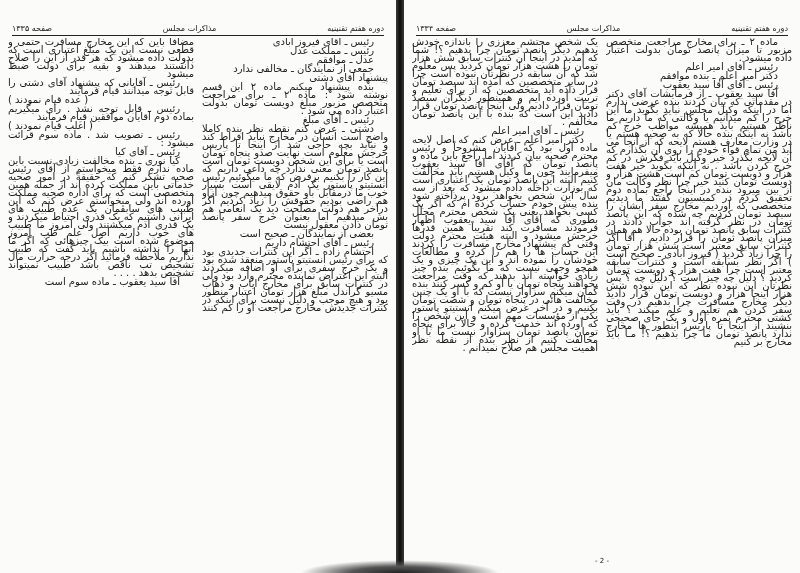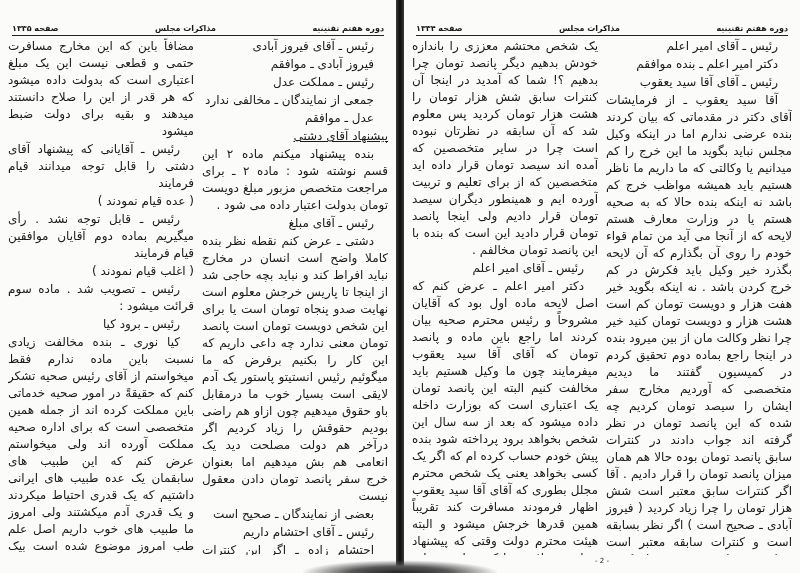--- a/index.html
+++ b/index.html
@@ -27,34 +27,34 @@
   .topband { position:absolute; left:0; top:0; width:800px; height:6px; background:#c9c9c6; }
   .header {
     position:absolute; top:20px; left:12px; right:12px; height:14px;
     display:flex; justify-content:space-between; align-items:flex-end;
     font-size:8px; line-height:10px; white-space:nowrap;
   }
   .header .rule {
     position:absolute; left:0; right:0; top:15px; height:0;
     border-top:1.5px solid #222;
   }
-  .header span { display:block;font-weight:bold; }
+  .header span { display:block; }
   .cols {
     position:absolute; top:38px; left:8px; right:8px; bottom:18px;
     display:flex; flex-direction:row; gap:8px;
   }
   .col {
     flex:1; overflow:hidden;
-    font-size:12px; line-height:17px; text-align:justify;
+    font-size:10px; line-height:8px; text-align:justify;
     direction:rtl;
   }
   .col p { margin:0 0 1px 0; }
-  .col p.center { text-align:right; }
+  .col p.center { text-align:left; }
   .col p.indent { text-indent:14px; }
-  .col p.underline span { text-decoration:underline; }
+  .col p.underline span { }
   .folio {
     position:absolute; bottom:8px; left:0; right:0;
     text-align:center; font-size:7px; direction:ltr;
   }
 </style>
 </head>
 <body>
 
 <div class="spread">
   <div class="topband"></div>
@@ -62,57 +62,57 @@
   <div class="page left">
     <div class="header">
       <span>دوره هفتم تقنینیه</span>
       <span>مذاکرات مجلس</span>
       <span>صفحه ۱۳۳۵</span>
       <div class="rule"></div>
     </div>
     <div class="cols">
       <div class="col">
           <p class="indent"><span>رئیس ـ آقای فیروز آبادی</span></p>
-          <p class="indent"><span>فیروز آبادی ـ موافقم</span></p>
           <p class="indent"><span>رئیس ـ مملکت عدل</span></p>
+          <p class="indent"><span>عدل ـ موافقم</span></p>
           <p class="indent"><span>جمعی از نمایندگان ـ مخالفی ندارد</span></p>
-          <p class="indent"><span>عدل ـ موافقم</span></p>
           <p class="underline"><span>پیشنهاد آقای دشتی</span></p>
           <p class="indent"><span>بنده پیشنهاد میکنم ماده ۲ این قسم نوشته شود : ماده ۲ ـ برای مراجعت متخصص مزبور مبلغ دویست تومان بدولت اعتبار داده می شود .</span></p>
           <p class="indent"><span>رئیس ـ آقای مبلغ</span></p>
           <p class="indent"><span>دشتی ـ عرض کنم نقطه نظر بنده کاملا واضح است انسان در مخارج نباید افراط کند و نباید بچه حاجی شد از اینجا تا پاریس خرجش معلوم است نهایت صدو پنجاه تومان است یا برای این شخص دویست تومان است پانصد تومان معنی ندارد چه داعی داریم که این کار را بکنیم برفرض که ما میگوئیم رئیس انستیتو پاستور یک آدم لایقی است بسیار خوب ما درمقابل باو حقوق میدهیم چون ازاو هم راضی بودیم حقوقش را زیاد کردیم اگر درآخر هم دولت مصلحت دید یک انعامی هم بش میدهیم اما بعنوان خرج سفر پانصد تومان دادن معقول نیست</span></p>
           <p class="indent"><span>بعضی از نمایندگان ـ صحیح است</span></p>
           <p class="indent"><span>رئیس ـ آقای احتشام داریم</span></p>
           <p class="indent"><span>احتشام زاده ـ اگر این کنترات جدیدی بود که برای رئیس انستیتو پاستور منعقد شده بود و یک خرج سفری برای او اضافه میکردند البته این اعتراض نماینده محترم وارد بود ولی در کنترات سابق برای مخارج ایاب و ذهاب مسیو گراندل مبلغ هزار تومان اعتبار منظور بود و هیچ موجب و دلیل نیست برای اینکه در کنترات جدیدش مخارج مراجعت او را کم کنند</span></p>
         </div>
       <div class="col">
           <p class="plain"><span>مضافاً باین که این مخارج مسافرت حتمی و قطعی نیست این یک مبلغ اعتباری است که بدولت داده میشود که هر قدر از این را صلاح دانستند میدهند و بقیه برای دولت ضبط میشود</span></p>
           <p class="indent"><span>رئیس ـ آقایانی که پیشنهاد آقای دشتی را قابل توجه میدانند قیام فرمایند</span></p>
           <p class="center"><span>( عده قیام نمودند )</span></p>
           <p class="indent"><span>رئیس ـ قابل توجه نشد . رأی میگیریم بماده دوم آقایان موافقین قیام فرمایند</span></p>
           <p class="center"><span>( اغلب قیام نمودند )</span></p>
           <p class="indent"><span>رئیس ـ تصویب شد . ماده سوم قرائت میشود :</span></p>
-          <p class="indent"><span>رئیس ـ برود کیا</span></p>
+          <p class="indent"><span>رئیس ـ آقای کیا</span></p>
           <p class="indent"><span>کیا نوری ـ بنده مخالفت زیادی نسبت باین ماده ندارم فقط میخواستم از آقای رئیس صحیه تشکر کنم که حقیقةً در امور صحیه خدماتی باین مملکت کرده اند از جمله همین متخصصی است که برای اداره صحیه مملکت آورده اند ولی میخواستم عرض کنم که این طبیب های سابقمان یک عده طبیب های ایرانی داشتیم که یک قدری احتیاط میکردند و یک قدری آدم میکشتند ولی امروز ما طبیب های خوب داریم اصل علم طب امروز موضوع شده است بیک چیزهائی که اگر ما آنها را نداشته باشیم باید گفت که طبیب نداریم ملاحظه فرمائید اگر درجه حرارت مال تشخیص تب ناقص باشد طبیب نمیتواند تشخیص بدهد . . . .</span></p>
           <p class="indent"><span>آقا سید یعقوب ـ ماده سوم است</span></p>
         </div>
     </div>
   </div>
 
   <div class="gutter"></div>
 
   <div class="page right">
     <div class="header">
       <span>دوره هفتم تقنینیه</span>
       <span>مذاکرات مجلس</span>
       <span>صفحه ۱۳۳۴</span>
       <div class="rule"></div>
     </div>
     <div class="cols">
       <div class="col">
+          <p class="indent"><span>ماده ۲ ـ برای مخارج مراجعت متخصص مزبور تا میزان پانصد تومان بدولت اعتبار داده میشود .</span></p>
           <p class="indent"><span>رئیس ـ آقای امیر اعلم</span></p>
           <p class="indent"><span>دکتر امیر اعلم ـ بنده موافقم</span></p>
           <p class="indent"><span>رئیس ـ آقای آقا سید یعقوب</span></p>
           <p class="indent"><span>آقا سید یعقوب ـ از فرمایشات آقای دکتر در مقدماتی که بیان کردند بنده عرضی ندارم اما در اینکه وکیل مجلس نباید بگوید ما این خرج را کم میدانیم یا وکالتی که ما داریم ما ناظر هستیم باید همیشه مواظب خرج کم باشد نه اینکه بنده حالا که به صحیه هستم یا در وزارت معارف هستم لایحه که از آنجا می آید من تمام قواء خودم را روی آن بگذارم که آن لایحه بگذرد خیر وکیل باید فکرش در کم خرج کردن باشد . نه اینکه بگوید خیر هفت هزار و دویست تومان کم است هشت هزار و دویست تومان کنید خیر چرا نظر وکالت مان از بین میرود بنده در اینجا راجع بماده دوم تحقیق کردم در کمیسیون گفتند ما دیدیم متخصصی که آوردیم مخارج سفر ایشان را سیصد تومان کردیم چه شده که این پانصد تومان در نظر گرفته اند جواب دادند در کنترات سابق پانصد تومان بوده حالا هم همان میزان پانصد تومان را قرار دادیم . آقا اگر کنترات سابق معتبر است شش هزار تومان را چرا زیاد کردید ( فیروز آبادی ـ صحیح است ) اگر نظر بسابقه است و کنترات سابقه معتبر است چرا هفت هزار و دویست تومان کردید ؟ دلیل چه چیز است ؟ دلیل چه ؟ پس نظرتان این نبوده نظر که این نبوده شش هزار اینجا هزار و دویست تومان قرار دادید دیگر مخارج مسافرت چرا بدهیم در وقت سفر کردن هم تعلیم و علم میکند ؟ باید کشتی محترم نمره اول و یک جای صحیحی بنشیند از اینجا تا پاریس اینطور ها مخارج ندارد پانصد تومان ما چرا بدهیم ؟! مـا باید مخارج بر کنیم</span></p>
         </div>
       <div class="col">
           <p class="plain"><span>یک شخص محتشم معززی را باندازه خودش بدهیم دیگر پانصد تومان چرا بدهیم ؟! شما که آمدید در اینجا آن کنترات سابق شش هزار تومان را هشت هزار تومان کردید پس معلوم شد که آن سابقه در نظرتان نبوده است چرا در سایر متخصصین که آمده اند سیصد تومان قرار داده اید متخصصین که از برای تعلیم و تربیت آورده ایم و همینطور دیگران سیصد تومان قرار دادیم ولی اینجا پانصد تومان قرار دادید این است که بنده با این پانصد تومان مخالفم .</span></p>
           <p class="indent"><span>رئیس ـ آقای امیر اعلم</span></p>
           <p class="indent"><span>دکتر امیر اعلم ـ عرض کنم که اصل لایحه ماده اول بود که آقایان مشروحاً و رئیس محترم صحیه بیان کردند اما راجع باین ماده و پانصد تومان که آقای آقا سید یعقوب میفرمایند چون ما وکیل هستیم باید مخالفت کنیم البته این پانصد تومان یک اعتباری است که بوزارت داخله داده میشود که بعد از سه سال این شخص بخواهد برود پرداخته شود بنده پیش خودم حساب کرده ام که اگر یک کسی بخواهد یعنی یک شخص محترم مجلل بطوری که آقای آقا سید یعقوب اظهار فرمودند مسافرت کند تقریباً همین قدرها خرجش میشود و البته هیئت محترم دولت وقتی که پیشنهاد مخارج مسافرت را کردند این حساب ها را هم را کرده و مطالعات خودشان را نموده اند و این یک چیزی و یک همچو وجهی نیست که ما بگوئیم بنده چیز زیادی خواسته اند بدهند که وقت مراجعت بخواهند پنجاه تومان یا او کم و کسر کنند بنده گمان میکنم سزاوار نیست که با او یک چنین مخالفت هائی در پنجاه تومان و شصت تومان بکنیم و در آخر عرض میکنم انستیتو پاستور یکی از مؤسسات مهم است و این شخص را که آورده اند خدمت کرده و حالا برای پنجاه تومان پانصد تومان سزاوار نیست ما با او مخالفت کنیم از نظر بنده از نقطه نظر اهمیت مجلس هم صلاح نمیدانم .</span></p>
         </div>

